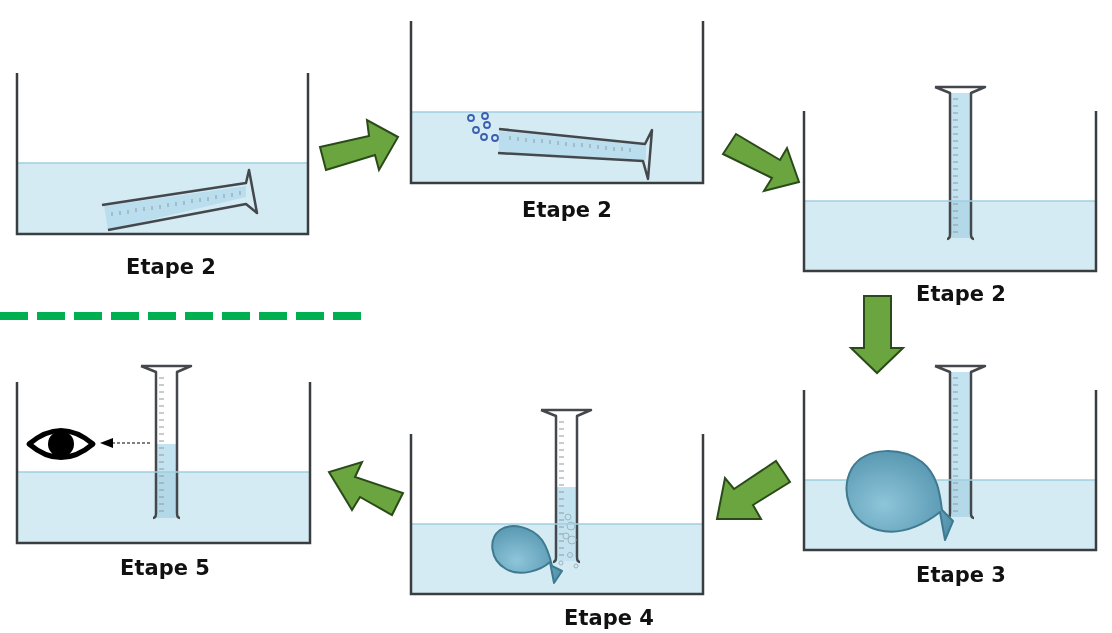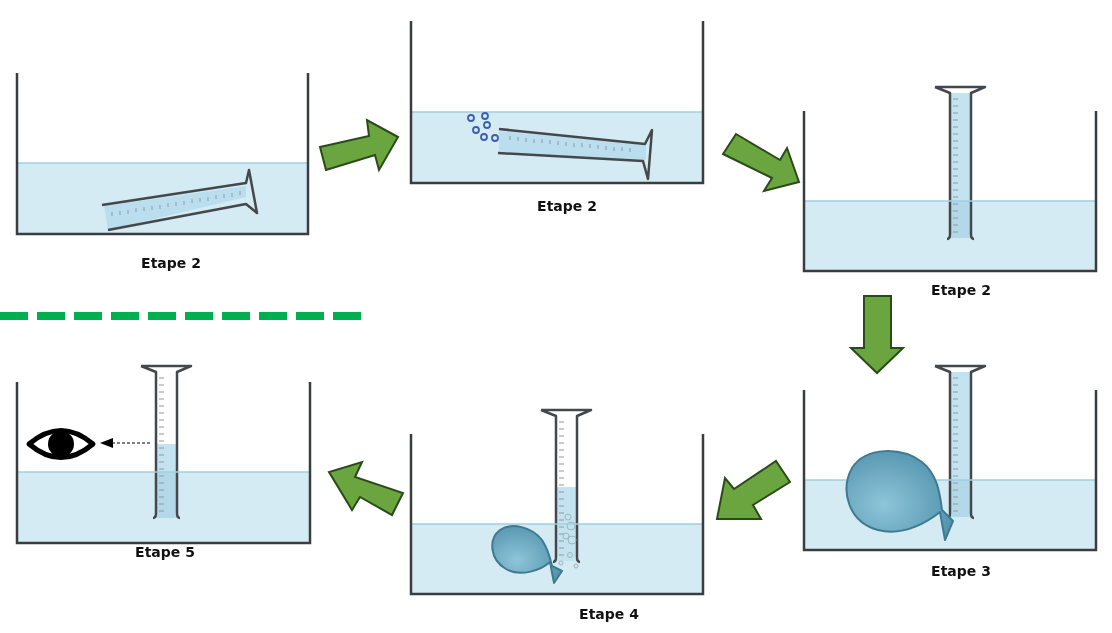--- a/index.html
+++ b/index.html
@@ -1,20 +1,20 @@
 <!DOCTYPE html>
 <html><head>
 <meta charset="utf-8">
 <style>
   html, body { margin: 0; padding: 0; background: #ffffff; }
   body { width: 1112px; height: 633px; position: relative; overflow: hidden;
          font-family: "DejaVu Sans", sans-serif; }
   #stage { position: absolute; left: 0; top: 0; width: 1112px; height: 633px; }
   .label { position: absolute; font-family: "DejaVu Sans", sans-serif; font-weight: bold;
-           font-size: 14px; color: #111111; transform: translateX(-50%); white-space: nowrap; letter-spacing: 0px; }
+           font-size: 21px; color: #111111; transform: translateX(-50%); white-space: nowrap; letter-spacing: 0px; }
 </style>
 </head>
 <body>
 
 <div id="stage">
   <svg id="art" width="1112" height="633" viewBox="0 0 1112 633" xmlns="http://www.w3.org/2000/svg">
     <defs>
       <radialGradient id="balloonGrad" cx="0.35" cy="0.6" r="0.75">
         <stop offset="0" stop-color="#8ec5da"></stop>
         <stop offset="1" stop-color="#4c8ea8"></stop>
@@ -250,14 +250,14 @@
     </g>
 
     <line x1="0" y1="316" x2="366" y2="316" stroke="#00b050" stroke-width="8" stroke-dasharray="28,9"></line>
   </svg>
 
   <div class="label" style="left:171px; top:255px;">Etape 2</div>
   <div class="label" style="left:567px; top:198px;">Etape 2</div>
   <div class="label" style="left:961px; top:282px;">Etape 2</div>
   <div class="label" style="left:961px; top:563px;text-align:center;">Etape 3</div>
   <div class="label" style="left:609px; top:606px;">Etape 4</div>
-  <div class="label" style="left:165px; top:544px;">Etape 5</div>
+  <div class="label" style="left:165px; top:556px;">Etape 5</div>
 </div>
 
 </body></html>

